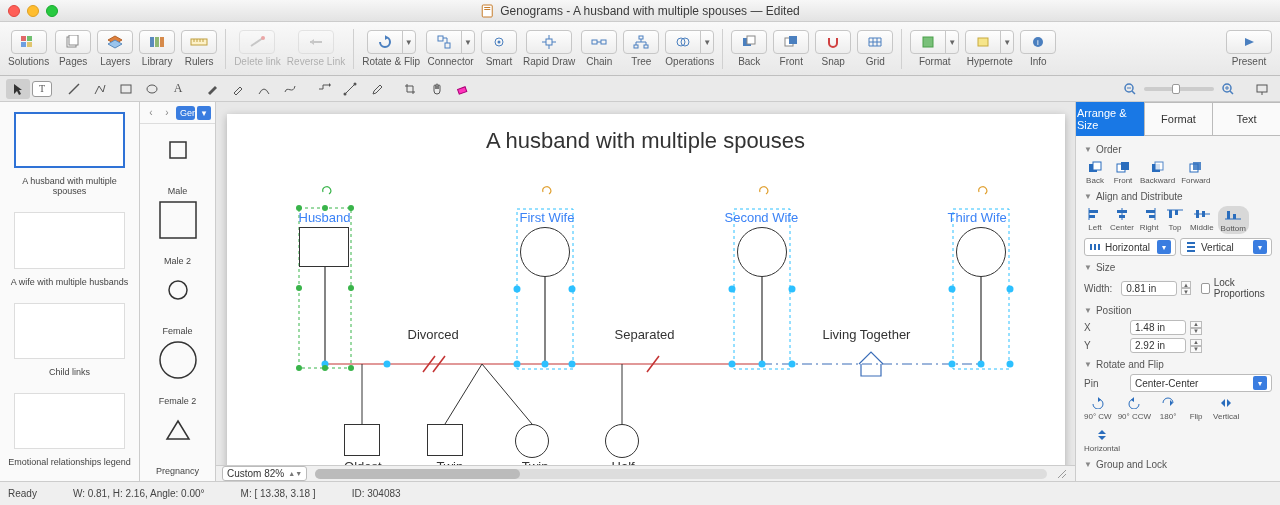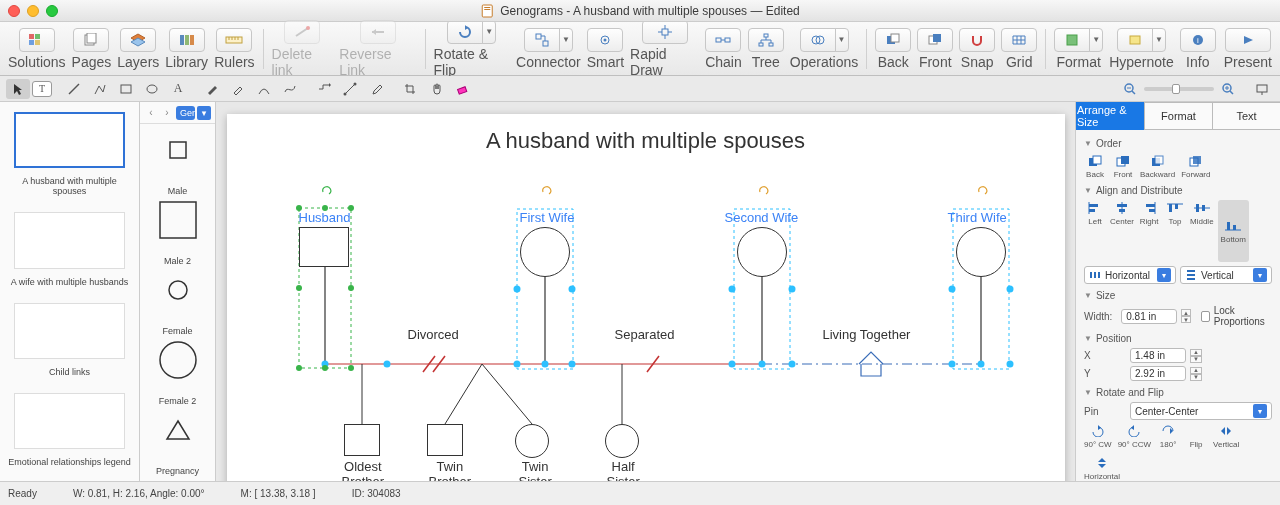--- a/index.html
+++ b/index.html
@@ -13,21 +13,21 @@
 .tl.y { background:#ffbd2e; border:1px solid #dfa023; }
 .tl.g { background:#28c940; border:1px solid #18ab2e; }
 .titlebar .title { position:absolute; left:50%; transform:translateX(-50%); font-size:12px; color:#3a3a3a; display:flex; align-items:center; gap:6px;}
 .title .docicon { width:14px; height:14px; display:inline-block; }
 
 
 .toolbar { height: 54px; background: linear-gradient(#f9f9f9,#e8e8e8); border-bottom:1px solid #bfbfbf; display:flex; align-items:center; padding: 0 6px; gap:2px; }
 .tbgroup { display:flex; flex-direction:column; align-items:center; padding: 2px 2px; }
 .tbbtn { background:linear-gradient(#fefefe,#ededed); border:1px solid #c7c7c7; border-radius:4px; width:36px; height:24px; display:flex; align-items:center; justify-content:center; margin-bottom:2px; }
 .tbbtn.wide { width:46px; }
-.tbgroup .lbl { font-size:14px; color:#555; }
+.tbgroup .lbl { font-size:10px; color:#555; }
 .tbsep { width:1px; height:40px; background:#d0d0d0; margin:0 4px; }
 .tbmulti { display:flex; gap:0; }
 .tbmulti .tbbtn { border-radius:0; margin-right:-1px; }
 .tbmulti .tbbtn:first-child { border-radius:4px 0 0 4px; }
 .tbmulti .tbbtn:last-child { border-radius:0 4px 4px 0; margin-right:0; }
 .toolbar .spacer { flex:1; }
 
 
 .tooltray { height:26px; background:#eaeaea; border-bottom:1px solid #ccc; display:flex; align-items:center; padding:0 6px; gap:2px; }
 .traybtn { width:24px; height:20px; display:flex; align-items:center; justify-content:center; color:#555; border-radius:3px; }
@@ -69,21 +69,21 @@
 .childlbl { position:absolute; font-size:13px; color:#333; text-align:center; line-height:1.15; white-space:nowrap;}
 .rellabel { position:absolute; font-size:13px; color:#333; }
 
 
 .hscroll { height:16px; background:#f0f0f0; border-top:1px solid #ccc; display:flex; align-items:center; padding:0 6px; gap:8px; }
 .zoomctl { font-size:10px; display:flex; align-items:center; gap:4px; background:#fff; border:1px solid #bbb; border-radius:3px; padding:1px 4px; }
 .statusbar { height:24px; background:#efefef; border-top:1px solid #ccc; display:flex; align-items:center; font-size:10px; color:#444; padding:0 8px; gap:36px; }
 
 
 .inspector { width:205px; background:#f5f5f5; border-left:1px solid #ccc; display:flex; flex-direction:column; font-size:10px; }
-.insp-tabs { display:flex; height:28px; }
+.insp-tabs { display:flex; height:34px; }
 .insp-tab { flex:1; display:flex; align-items:center; justify-content:center; border:1px solid #bbb; background:#fafafa; font-size:11px; color:#333; margin-right:-1px;}
 .insp-tab.sel { background:#1978e5; color:#fff; border-color:#1978e5; }
 .insp-body { flex:1; overflow:auto; padding:4px 8px; }
 .sect { margin-bottom:6px; }
 .sect-h { font-size:10px; color:#555; margin: 4px 0 4px 0; display:flex; align-items:center; gap:4px;}
 .sect-h::before { content:"▼"; font-size:8px; color:#888;}
 .row { display:flex; align-items:center; gap:4px; margin-bottom:3px; }
 .row .k { width:42px; color:#555; }
 .numbox { flex:0 0 56px; background:#fff; border:1px solid #bbb; border-radius:3px; padding:1px 4px; font-size:10px; display:flex; align-items:center;}
 .stepper { width:12px; display:flex; flex-direction:column; }
@@ -667,20 +667,35 @@
         <div class="node" style="left:378px;top:310px">
             <div class="ci" style="width:34px;height:34px"></div>
           </div>
 
         <div class="childlbl" style="left:115px;top:346px"><span>Oldest<br>Brother</span></div>
         <div class="childlbl" style="left:202px;top:346px"><span>Twin<br>Brother</span></div>
         <div class="childlbl" style="left:292px;top:346px"><span>Twin<br>Sister</span></div>
         <div class="childlbl" style="left:380px;top:346px"><span>Half<br>Sister</span></div>
       </div>
     </div>
+    <div class="hscroll">
+      <div class="zoomctl">
+          <span>Custom 82%</span>
+          <span style="font-size:7px;color:#777">▲▼</span>
+        </div>
+      <div style="flex:1;height:10px;background:#ddd;border-radius:5px;position:relative">
+          <div style="position:absolute;left:0;top:0;height:10px;width:28%;background:#bbb;border-radius:5px"></div>
+        </div>
+      <div style="width:14px;height:14px;display:flex;align-items:center;justify-content:center">
+          <svg width="12" height="12">
+            <line x1="2" y1="10" x2="10" y2="2" stroke="#999"></line>
+            <line x1="6" y1="10" x2="10" y2="6" stroke="#999"></line>
+          </svg>
+        </div>
+    </div>
   </div>
 
   <div class="inspector">
     <div class="insp-tabs">
       <div class="insp-tab sel">Arrange &amp; Size</div>
       <div class="insp-tab">Format</div>
       <div class="insp-tab">Text</div>
     </div>
     <div class="insp-body">
 
@@ -772,21 +787,21 @@
           <div class="iconitem">
               <div class="ic">
                 <svg width="16" height="12">
                   <line x1="0" y1="6" x2="16" y2="6" stroke="#2a6dbd"></line>
                   <rect x="2" y="2" width="3" height="8" fill="#2a6dbd"></rect>
                   <rect x="8" y="3" width="3" height="6" fill="#2a6dbd"></rect>
                 </svg>
               </div>
               <span class="tx">Middle</span>
             </div>
-          <div class="iconitem" style="background:#d8d8d8;border-radius:3px;padding:18px 3px">
+          <div class="iconitem" style="background:#d8d8d8;border-radius:9px;padding:1px 3px">
               <div class="ic">
                 <svg width="16" height="12">
                   <line x1="0" y1="10" x2="16" y2="10" stroke="#2a6dbd"></line>
                   <rect x="2" y="2" width="3" height="8" fill="#2a6dbd"></rect>
                   <rect x="8" y="5" width="3" height="5" fill="#2a6dbd"></rect>
                 </svg>
               </div>
               <span class="tx">Bottom</span>
             </div>
         </div>

